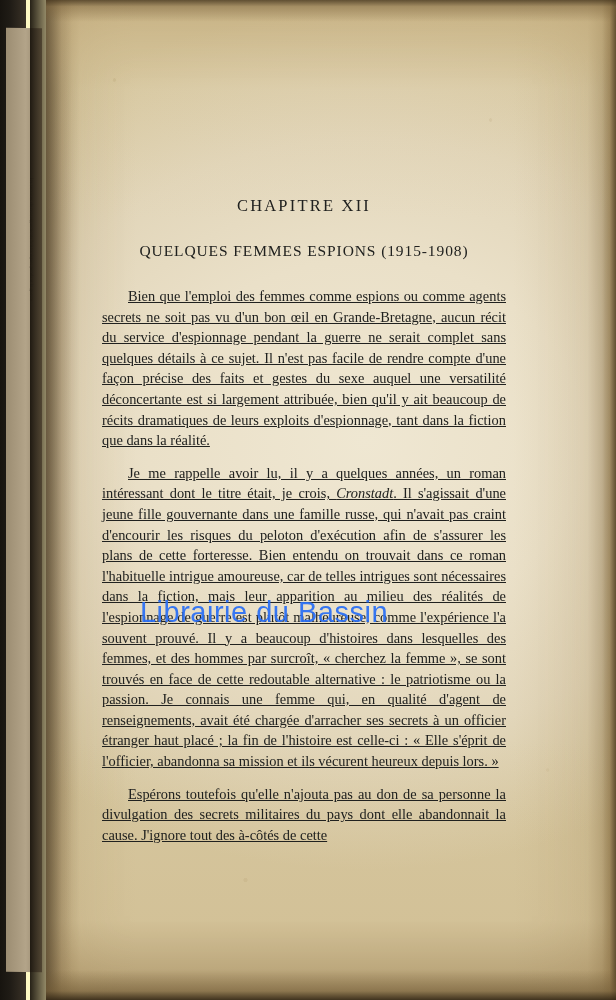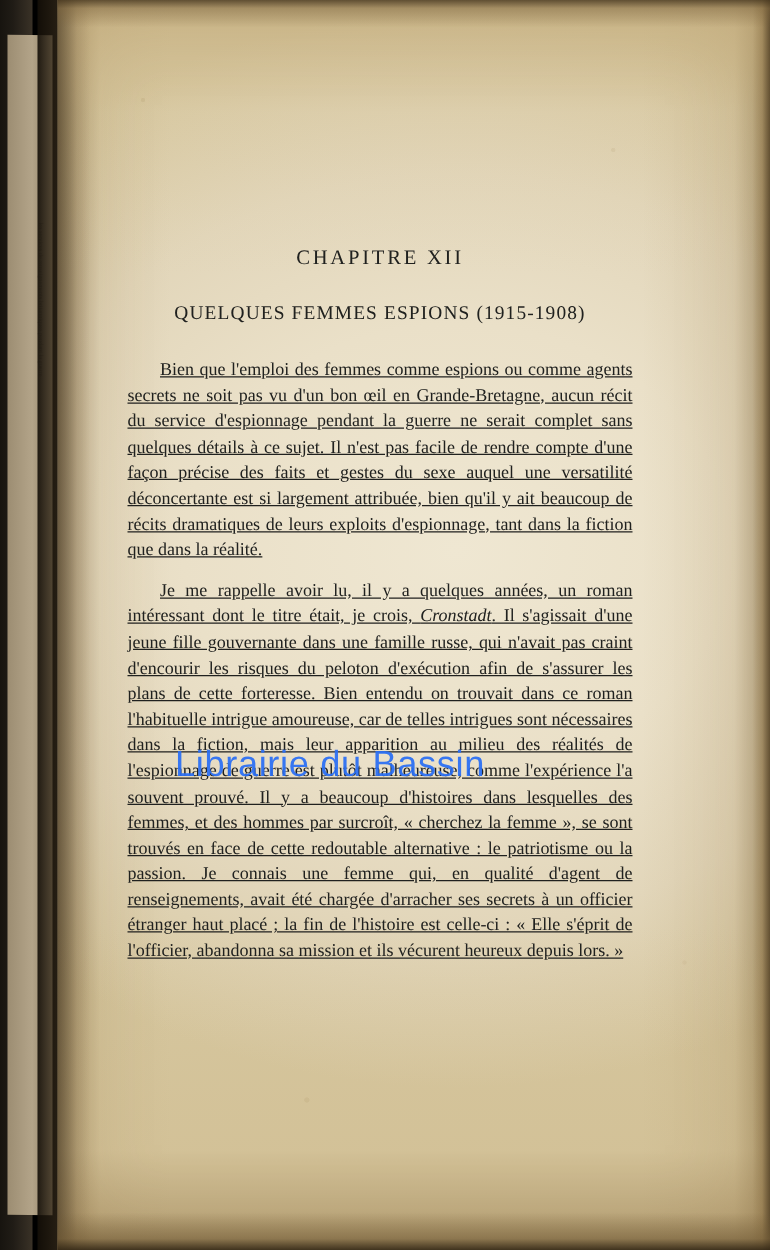--- a/index.html
+++ b/index.html
@@ -11,21 +11,21 @@
     width: 616px;
     height: 1000px;
     overflow: hidden;
     font-family: "Liberation Serif", serif;
   }
 
   #book {
     position: relative;
     width: 616px;
     height: 1000px;
-    background: #000000;
+    background: #fef9c3;
     overflow: hidden;
   }
 
   
   .gutter-dark {
     position: absolute;
     left: 0; top: 0;
     width: 26px; height: 1000px;
     background: linear-gradient(to right, #17140f 0%, #201c16 40%, #3a3227 100%);
   }
@@ -180,20 +180,21 @@
   <div class="page">
     <div class="page-tint"></div>
     <div class="page-specks"></div>
 
     <div class="text-block">
       <h2 class="chapter-number">CHAPITRE XII</h2>
       <h3 class="chapter-title">QUELQUES FEMMES ESPIONS (1915-1908)</h3>
 
       <p class="body">Bien que l'emploi des femmes comme espions ou comme agents secrets ne soit pas vu d'un bon œil en Grande-Bretagne, aucun récit du service d'espionnage pendant la guerre ne serait complet sans quelques détails à ce sujet. Il n'est pas facile de rendre compte d'une façon précise des faits et gestes du sexe auquel une versatilité déconcertante est si largement attribuée, bien qu'il y ait beaucoup de récits dramatiques de leurs exploits d'espionnage, tant dans la fiction que dans la réalité.</p>
       <p class="body" id="para-2">Je me rappelle avoir lu, il y a quelques années, un roman intéressant dont le titre était, je crois, <em>Cronstadt</em>. Il s'agissait d'une jeune fille gouvernante dans une famille russe, qui n'avait pas craint d'encourir les risques du peloton d'exécution afin de s'assurer les plans de cette forteresse. Bien entendu on trouvait dans ce roman l'habituelle intrigue amoureuse, car de telles intrigues sont nécessaires dans la fiction, mais leur apparition au milieu des réalités de l'espionnage de guerre est plutôt malheureuse, comme l'expérience l'a souvent prouvé. Il y a beaucoup d'histoires dans lesquelles des femmes, et des hommes par surcroît, « cherchez la femme », se sont trouvés en face de cette redoutable alternative : le patriotisme ou la passion. Je connais une femme qui, en qualité d'agent de renseignements, avait été chargée d'arracher ses secrets à un officier étranger haut placé ; la fin de l'histoire est celle-ci : « Elle s'éprit de l'officier, abandonna sa mission et ils vécurent heureux depuis lors. »</p>
+      <p class="body">Espérons toutefois qu'elle n'ajouta pas au don de sa personne la divulgation des secrets militaires du pays dont elle abandonnait la cause. J'ignore tout des à-côtés de cette</p>
     </div>
 
     <div class="page-edge-right"></div>
     <div class="page-edge-top"></div>
     <div class="page-edge-bottom"></div>
   </div>
 
   <div class="gutter-shadow"></div>
 
   <div class="watermark">Librairie du Bassin</div>

